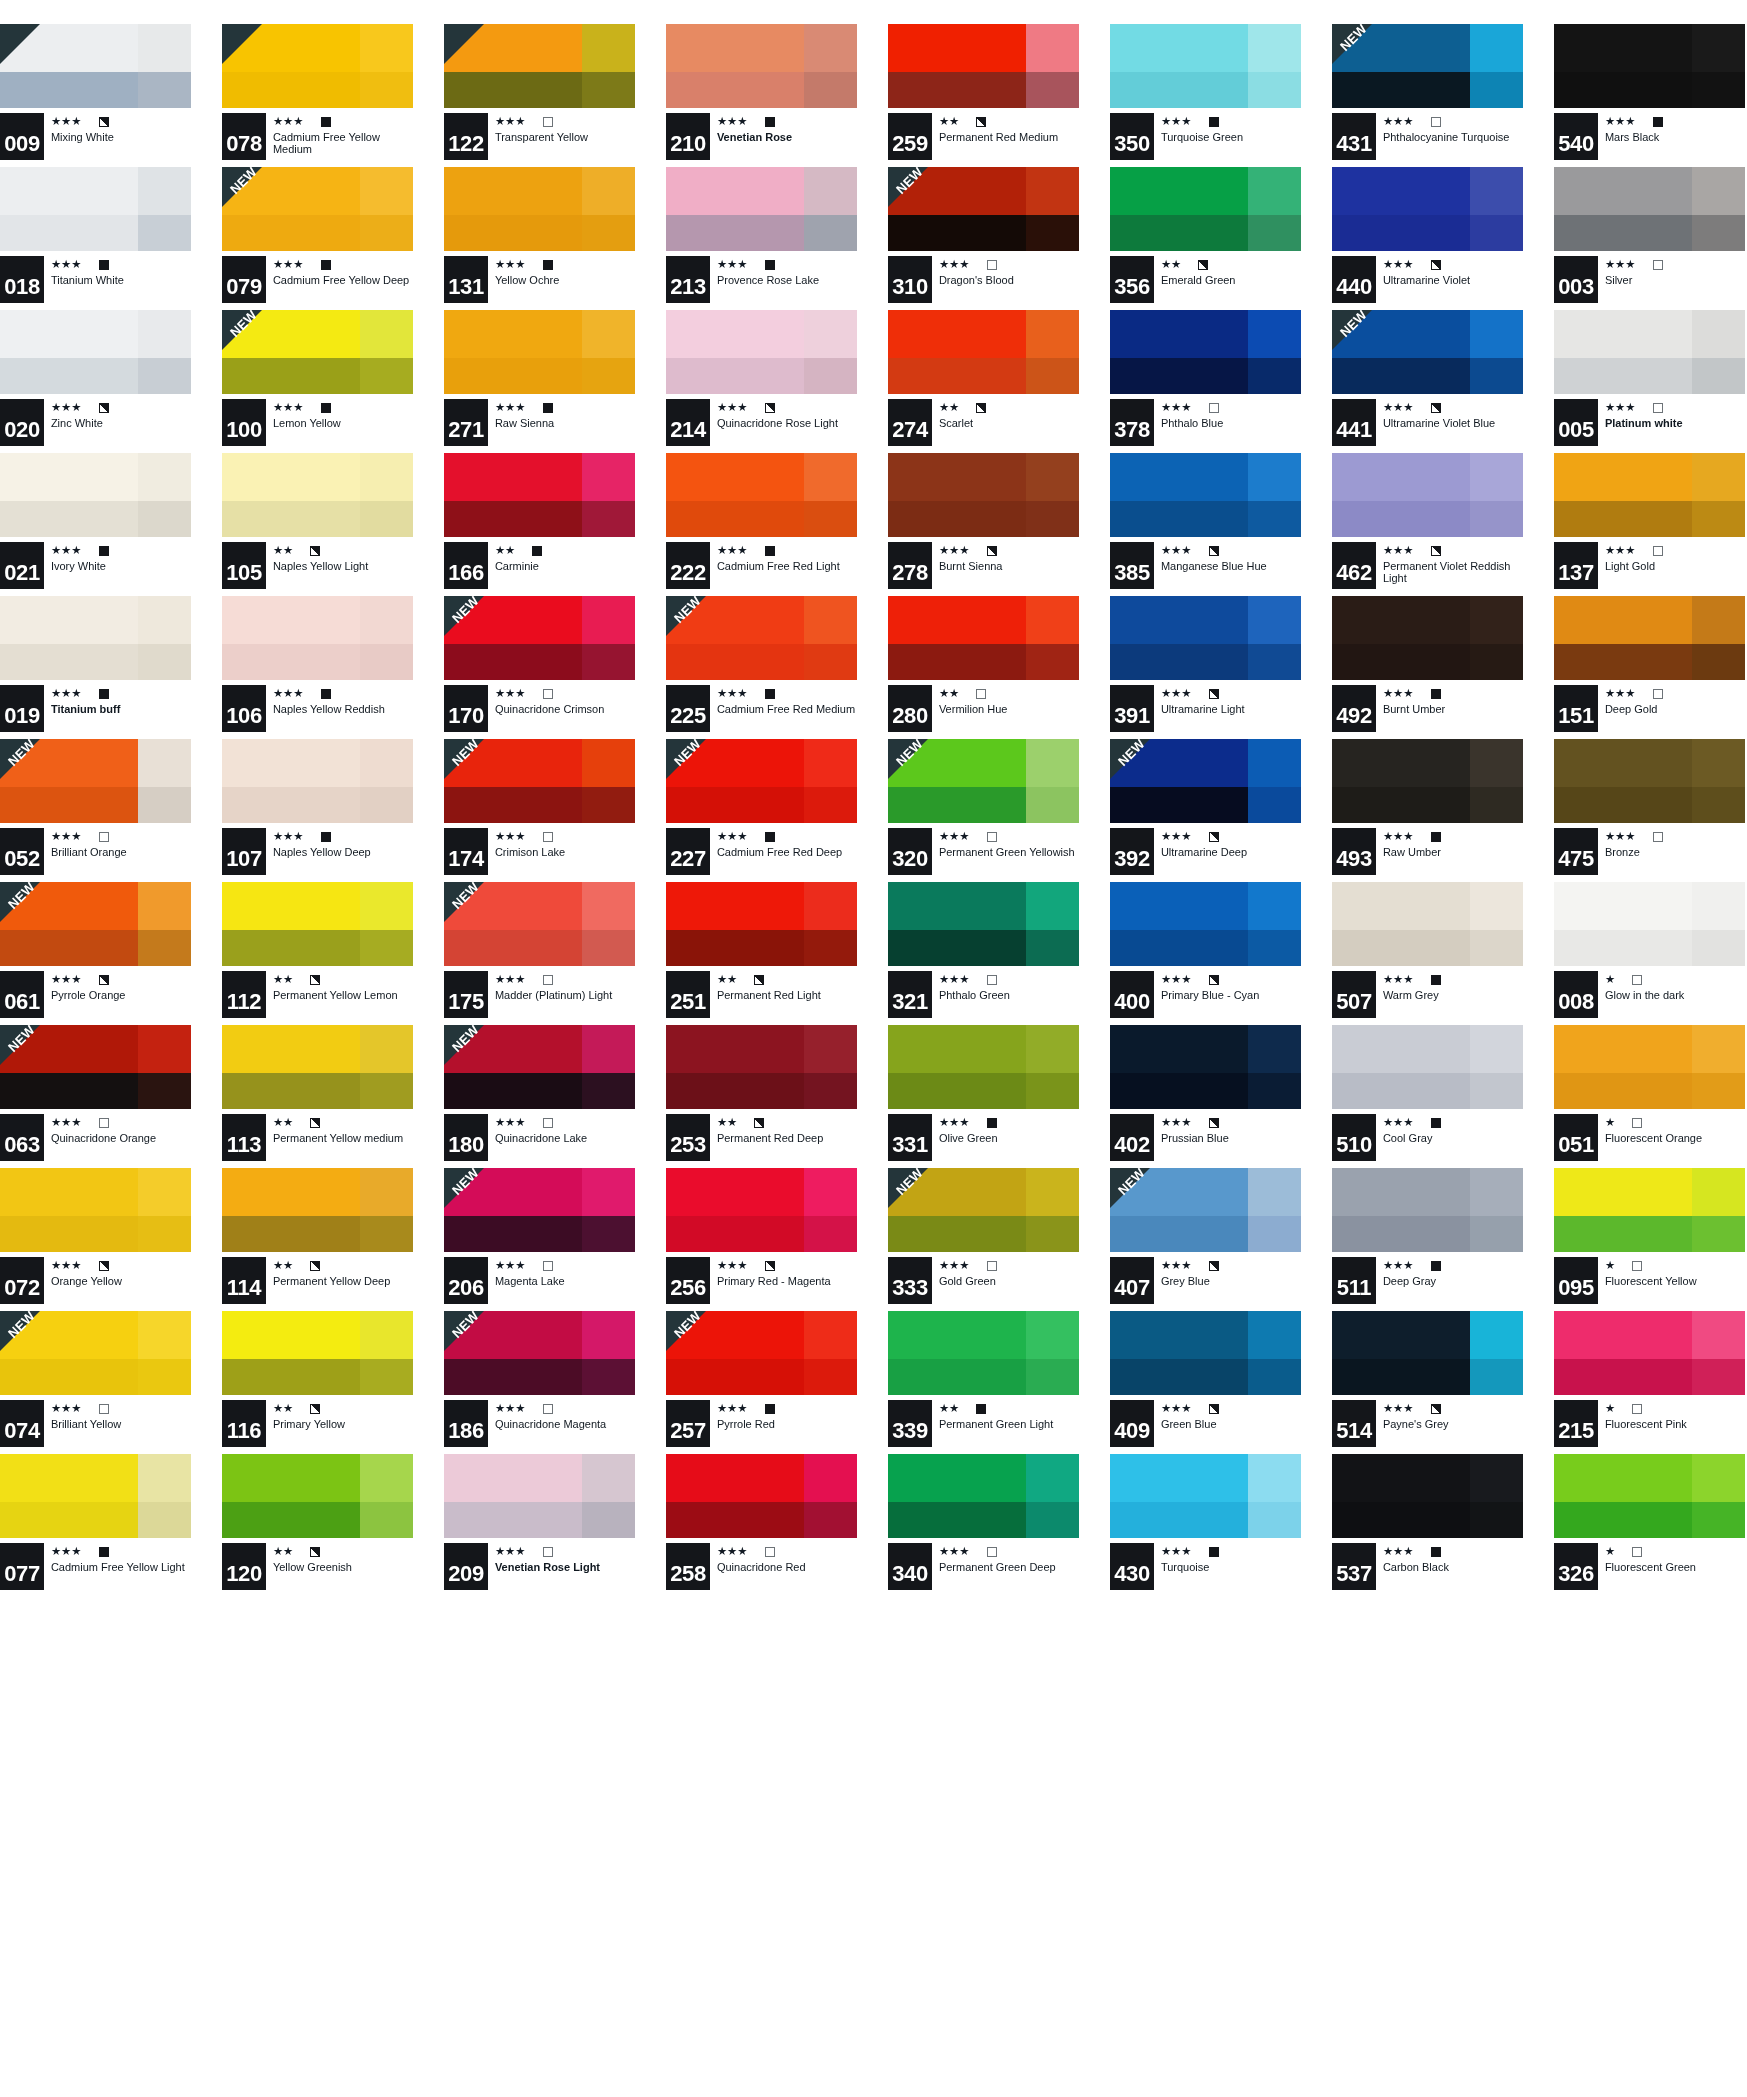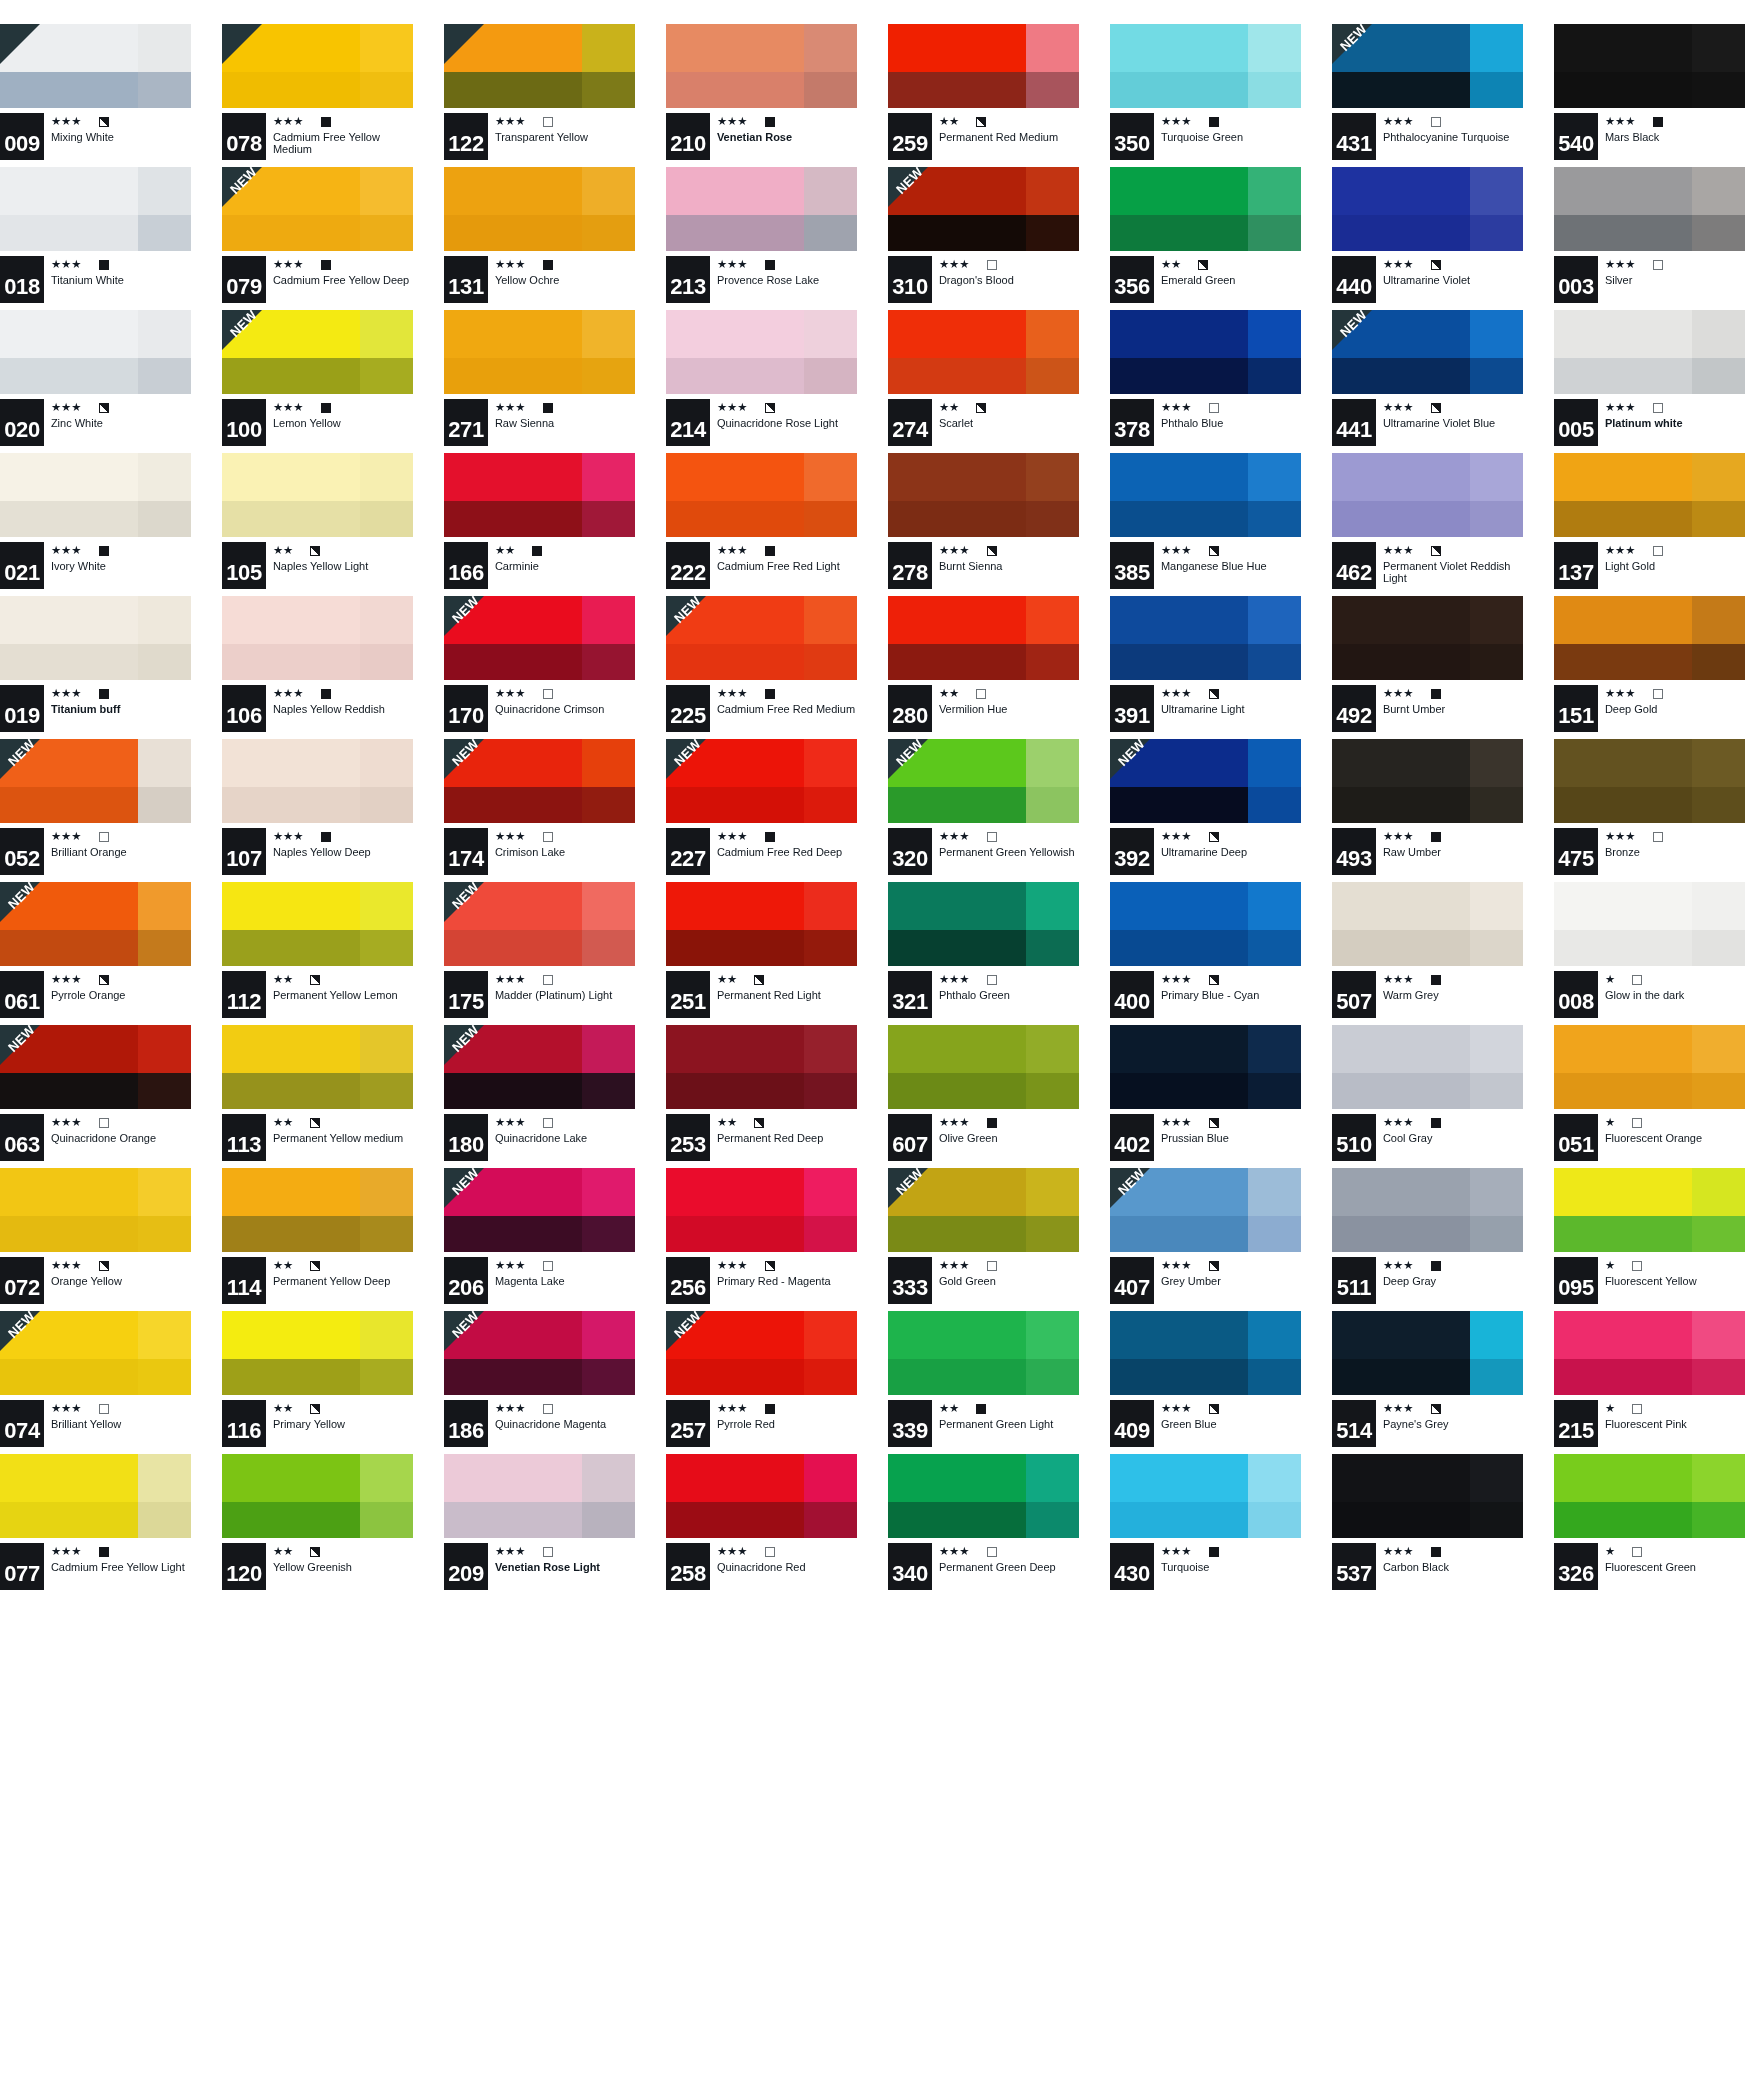--- a/index.html
+++ b/index.html
@@ -1283,21 +1283,21 @@
         </div>
       </div>
       <div class="swatch">
         <div class="patch">
           <div class="band" style="background: rgb(134, 164, 28);"></div>
           <div class="tint" style="background: rgb(146, 172, 40);"></div>
           <div class="massdark" style="background: rgb(108, 138, 22);"></div>
           <div class="tintdark" style="background: rgb(122, 148, 26);"></div>
         </div>
         <div class="label">
-          <div class="badge">607</div>
+          <div class="badge">331</div>
           <div class="meta">
             <div class="ratingrow">
               <span class="stars">★★★</span>
               <span class="opacity op-opaque"></span>
             </div>
             <div class="cname">Olive Green</div>
           </div>
         </div>
       </div>
       <div class="swatch">
@@ -1457,21 +1457,21 @@
           <div class="corner"></div>
           <div class="newbadge">NEW</div>
         </div>
         <div class="label">
           <div class="badge">407</div>
           <div class="meta">
             <div class="ratingrow">
               <span class="stars">★★★</span>
               <span class="opacity op-semi"></span>
             </div>
-            <div class="cname">Grey Umber</div>
+            <div class="cname">Grey Blue</div>
           </div>
         </div>
       </div>
       <div class="swatch">
         <div class="patch">
           <div class="band" style="background: rgb(154, 162, 174);"></div>
           <div class="tint" style="background: rgb(166, 174, 186);"></div>
           <div class="massdark" style="background: rgb(138, 146, 160);"></div>
           <div class="tintdark" style="background: rgb(150, 160, 172);"></div>
         </div>

